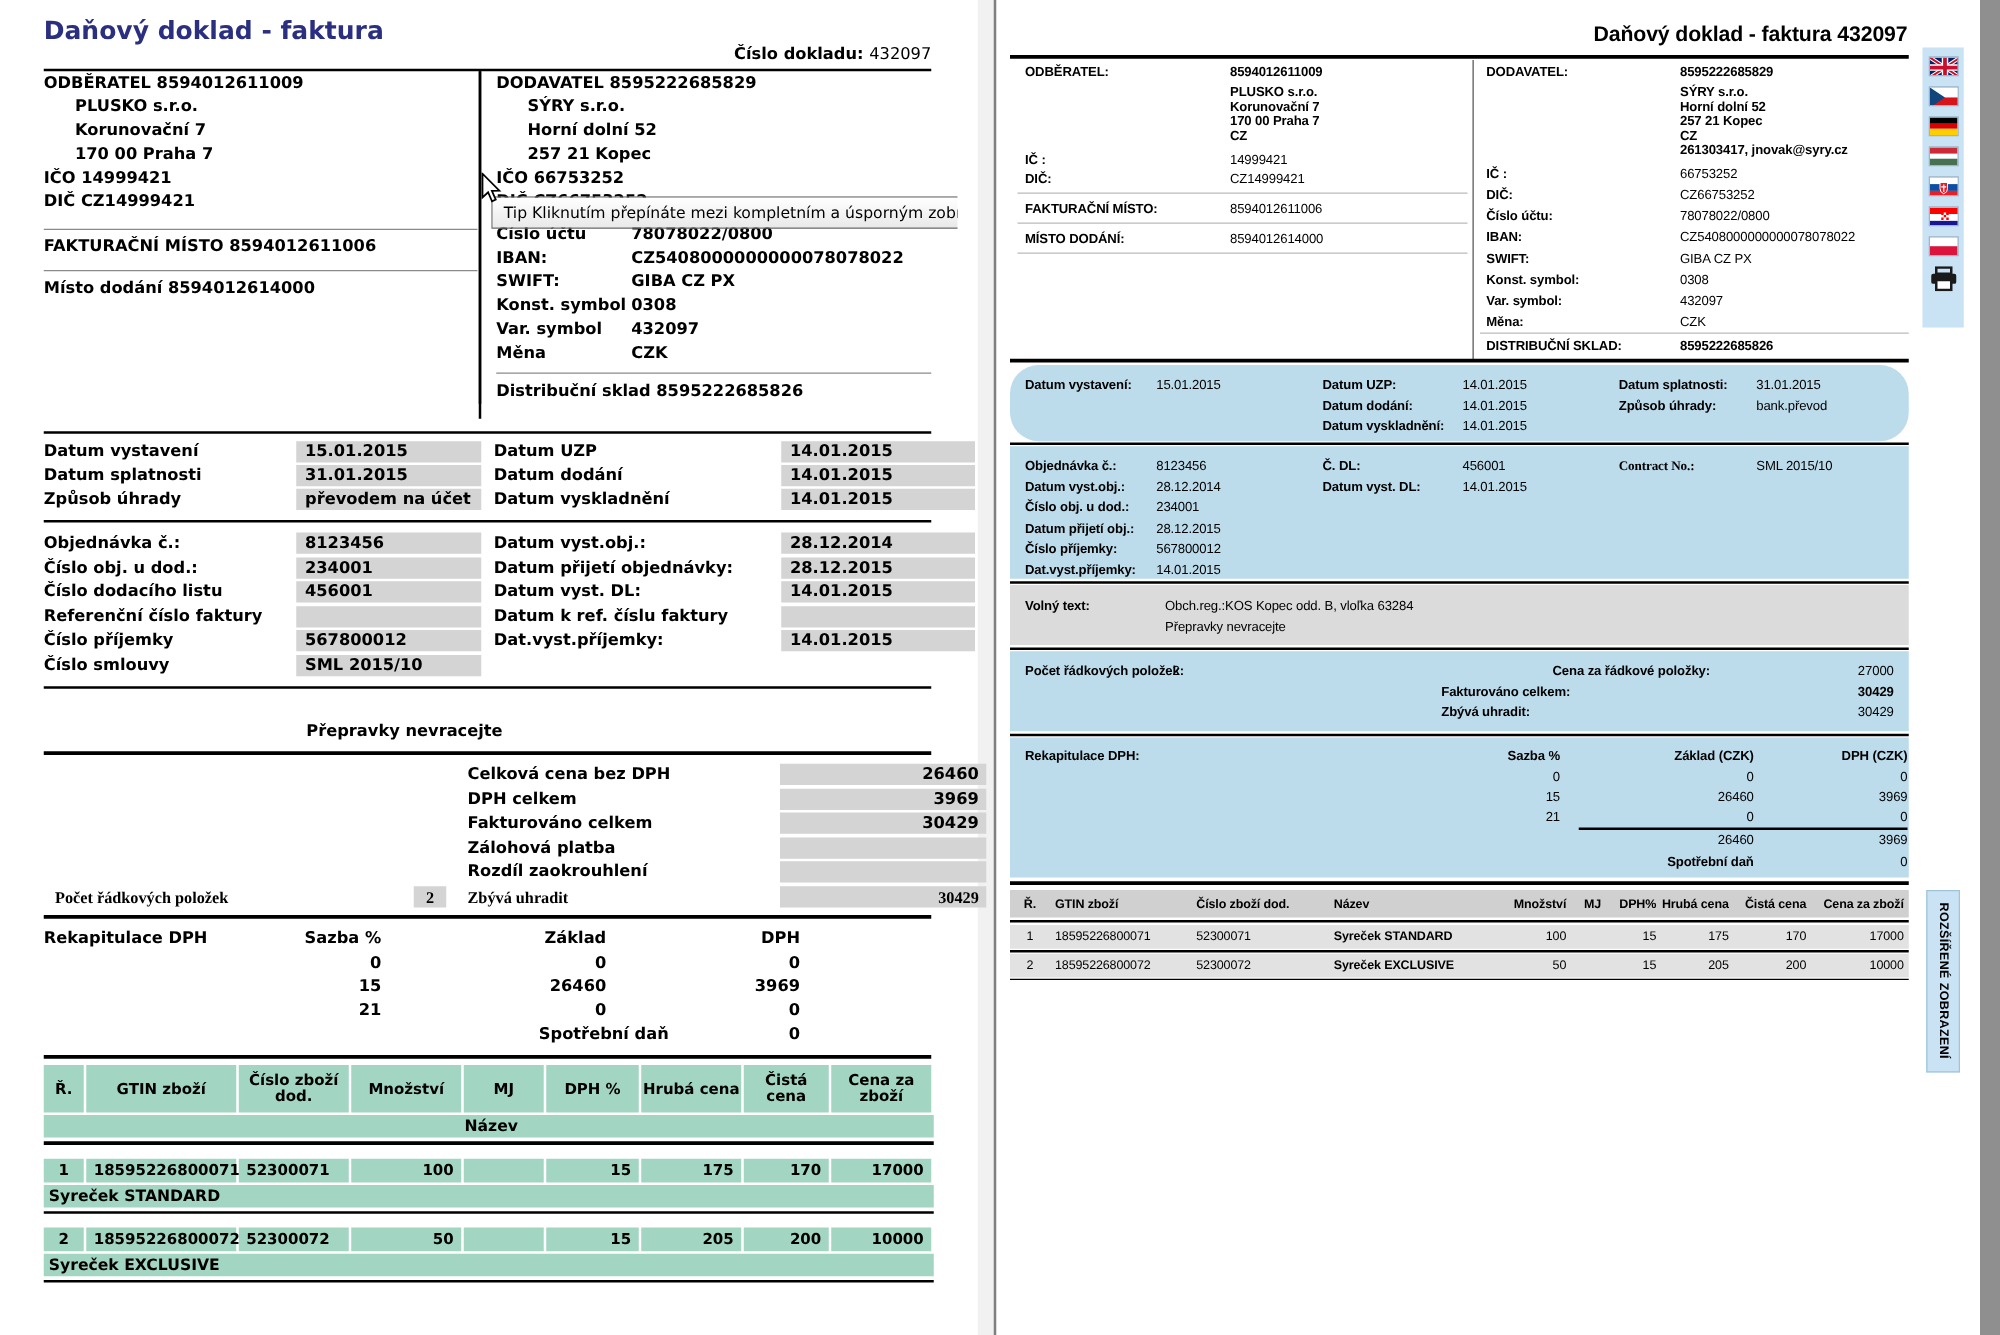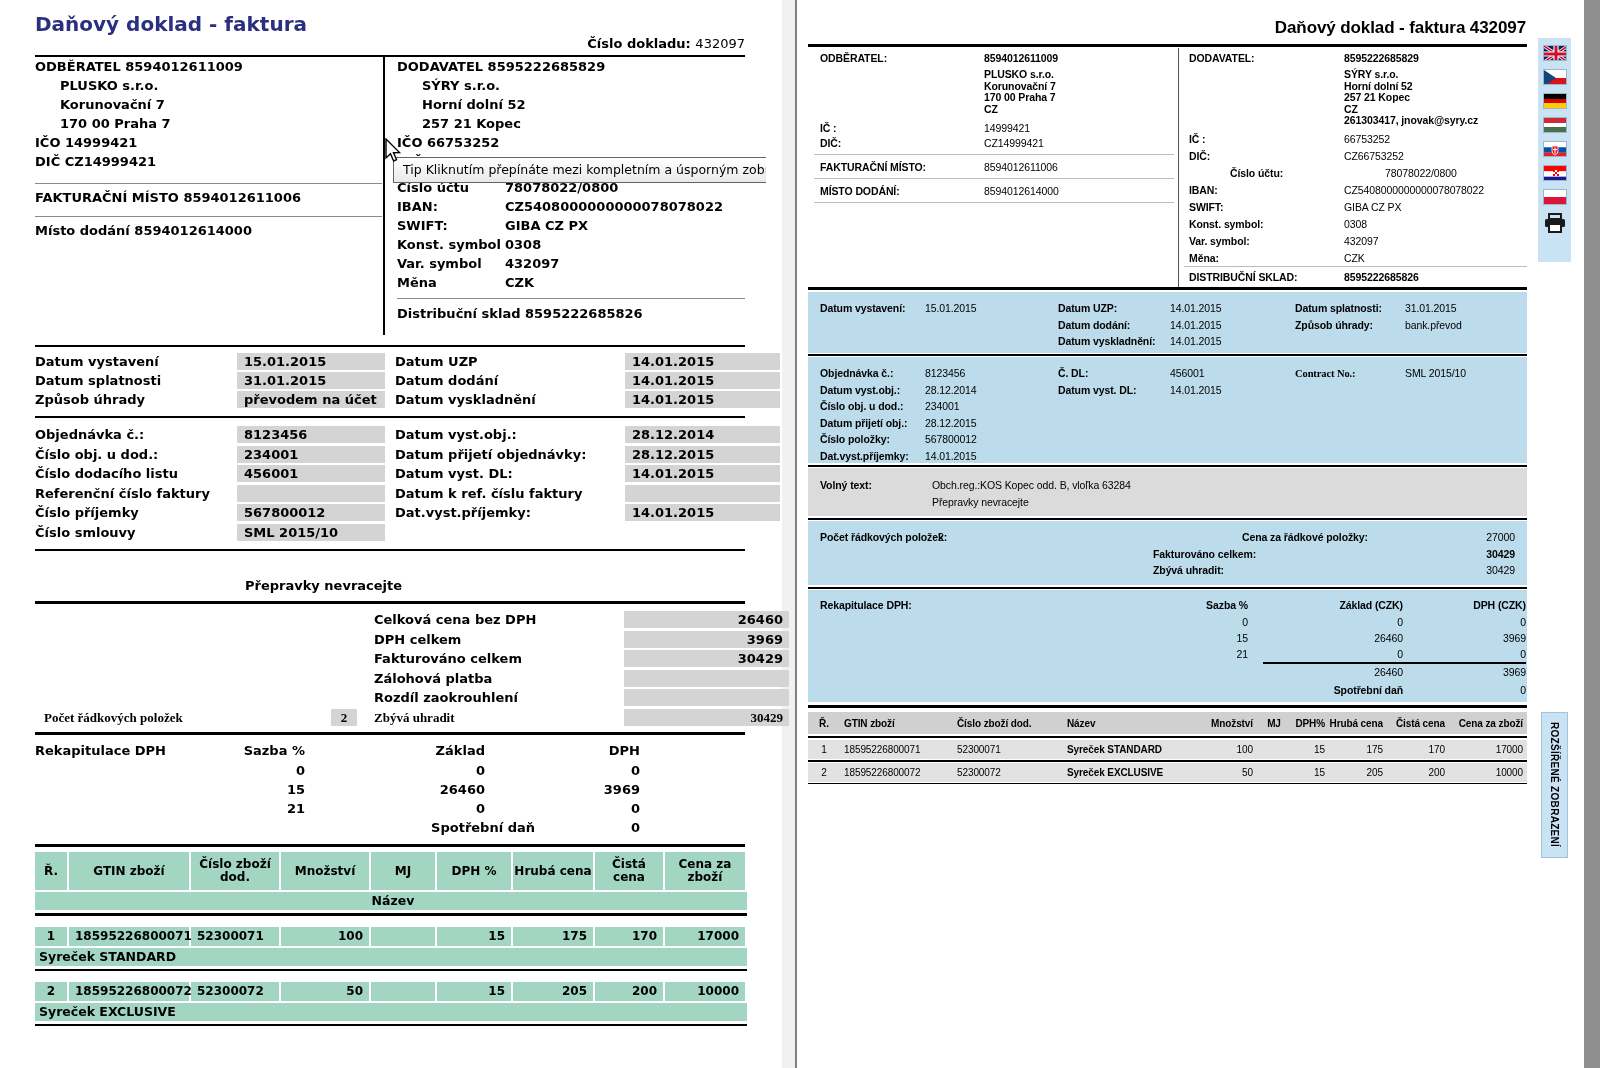--- a/index.html
+++ b/index.html
@@ -337,32 +337,32 @@
   <div class="rrow" style="left:390px;top:52px;"><span class="rlab" style="display:inline-block;width:155px;">DODAVATEL:</span><span class="rlab">8595222685829</span></div>
   <div class="rrow addr" style="left:545px;top:69px;">
     <div>SÝRY s.r.o.</div>
     <div>Horní dolní 52</div>
     <div>257 21 Kopec</div>
     <div>CZ</div>
     <div>261303417, jnovak@syry.cz</div>
   </div>
   <div class="rrow" style="left:390px;top:133px;"><span class="rlab" style="display:inline-block;width:155px;">IČ :</span><span>66753252</span></div>
   <div class="rrow" style="left:390px;top:150px;"><span class="rlab" style="display:inline-block;width:155px;">DIČ:</span><span>CZ66753252</span></div>
-  <div class="rrow" style="left:390px;top:167px;margin-left:41px;"><span class="rlab" style="display:inline-block;width:155px;">Číslo účtu:</span><span>78078022/0800</span></div>
+  <div class="rrow" style="left:390px;top:167px;"><span class="rlab" style="display:inline-block;width:155px;">Číslo účtu:</span><span>78078022/0800</span></div>
   <div class="rrow" style="left:390px;top:184px;"><span class="rlab" style="display:inline-block;width:155px;">IBAN:</span><span>CZ5408000000000078078022</span></div>
   <div class="rrow" style="left:390px;top:201px;"><span class="rlab" style="display:inline-block;width:155px;">SWIFT:</span><span>GIBA CZ PX</span></div>
   <div class="rrow" style="left:390px;top:218px;"><span class="rlab" style="display:inline-block;width:155px;">Konst. symbol:</span><span>0308</span></div>
   <div class="rrow" style="left:390px;top:235px;"><span class="rlab" style="display:inline-block;width:155px;">Var. symbol:</span><span>432097</span></div>
   <div class="rrow" style="left:390px;top:252px;"><span class="rlab" style="display:inline-block;width:155px;">Měna:</span><span>CZK</span></div>
   <div class="rhr" style="left:385px;top:266px;width:343px;"></div>
   <div class="rrow" style="left:390px;top:271px;"><span class="rlab" style="display:inline-block;width:155px;">DISTRIBUČNÍ SKLAD:</span><span class="rlab">8595222685826</span></div>
 
   <div class="rline" style="top:287px;height:3px;"></div>
 
-  <div class="bluebox" style="top:292px;height:61px;">
+  <div class="bluebox" style="top:292px;height:61px;border-radius:23px;">
     <div class="grp" style="left:12px;">
       <div class="grp-row"><span class="gl" style="width:105px;">Datum vystavení:</span><span>15.01.2015</span></div>
     </div>
     <div class="grp" style="left:250px;">
       <div class="grp-row"><span class="gl" style="width:112px;">Datum UZP:</span><span>14.01.2015</span></div>
       <div class="grp-row"><span class="gl" style="width:112px;">Datum dodání:</span><span>14.01.2015</span></div>
       <div class="grp-row"><span class="gl" style="width:112px;">Datum vyskladnění:</span><span>14.01.2015</span></div>
     </div>
     <div class="grp" style="left:487px;">
       <div class="grp-row"><span class="gl" style="width:110px;">Datum splatnosti:</span><span>31.01.2015</span></div>
@@ -371,21 +371,21 @@
   </div>
 
   <div class="rline" style="top:354px;height:2px;"></div>
 
   <div class="bluebox" style="top:357px;height:106px;">
     <div class="grp" style="left:12px;">
       <div class="grp-row"><span class="gl" style="width:105px;">Objednávka č.:</span><span>8123456</span></div>
       <div class="grp-row"><span class="gl" style="width:105px;">Datum vyst.obj.:</span><span>28.12.2014</span></div>
       <div class="grp-row"><span class="gl" style="width:105px;">Číslo obj. u dod.:</span><span>234001</span></div>
       <div class="grp-row"><span class="gl" style="width:105px;">Datum přijetí obj.:</span><span>28.12.2015</span></div>
-      <div class="grp-row"><span class="gl" style="width:105px;">Číslo položky:</span><span>567800012</span></div>
+      <div class="grp-row"><span class="gl" style="width:105px;">Číslo příjemky:</span><span>567800012</span></div>
       <div class="grp-row"><span class="gl" style="width:105px;">Dat.vyst.příjemky:</span><span>14.01.2015</span></div>
     </div>
     <div class="grp" style="left:250px;">
       <div class="grp-row"><span class="gl" style="width:112px;">Č. DL:</span><span>456001</span></div>
       <div class="grp-row"><span class="gl" style="width:112px;">Datum vyst. DL:</span><span>14.01.2015</span></div>
     </div>
     <div class="grp" style="left:487px;">
       <div class="grp-row"><span class="gl" style="width:110px;font-family:Liberation Serif, serif;">Contract No.:</span><span>SML 2015/10</span></div>
     </div>
   </div>

